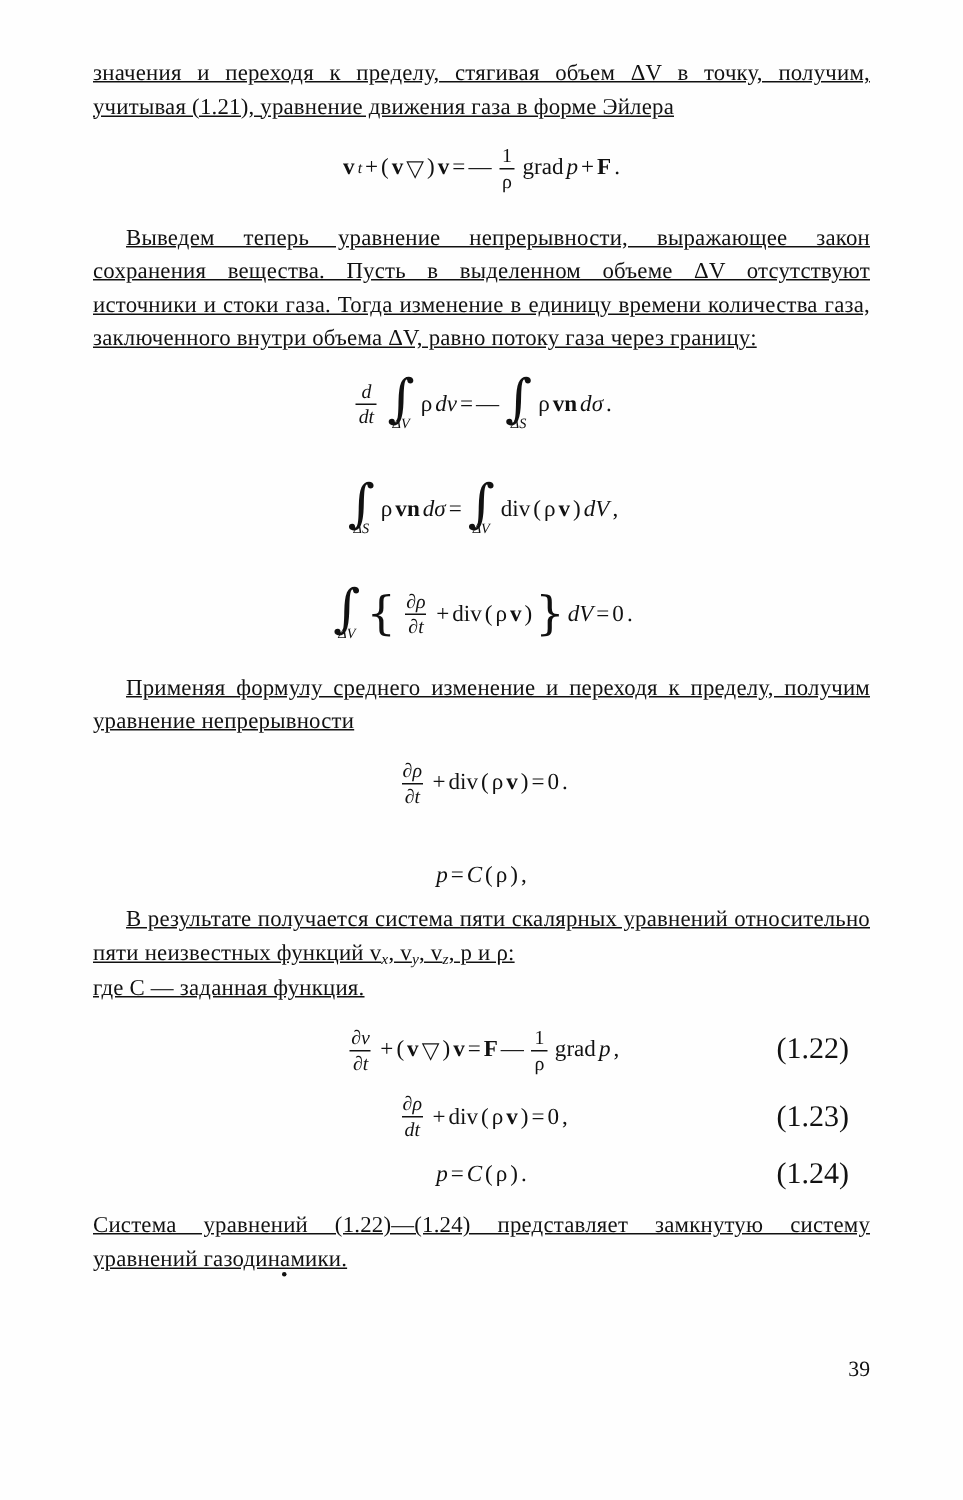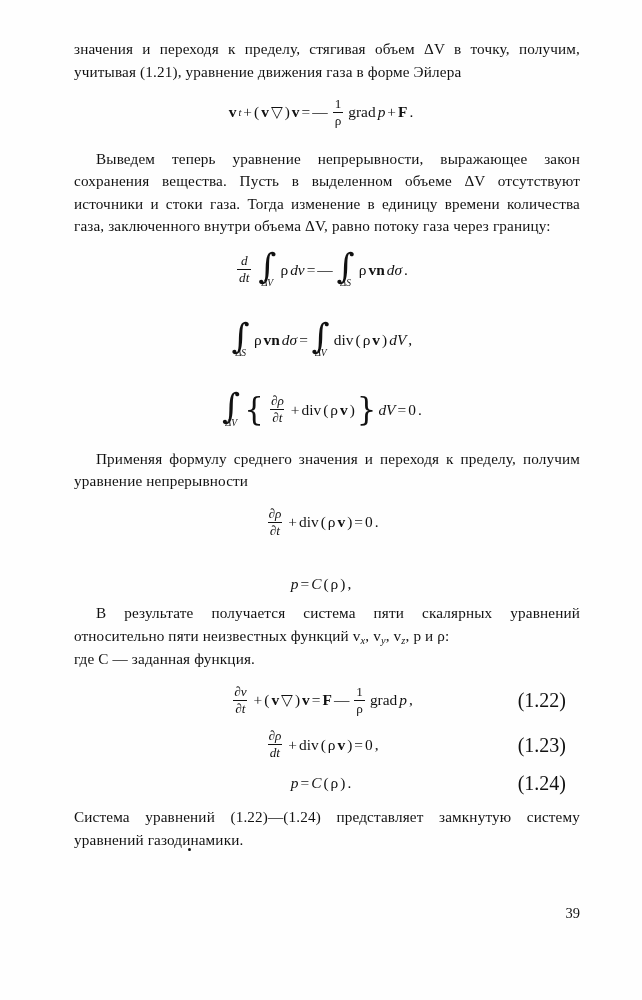--- a/index.html
+++ b/index.html
@@ -22,26 +22,27 @@
     height: 1000px;
     background: #fefefe;
   }
   .content {
     position: absolute;
     left: 62px;
     top: 38px;
     width: 518px;
   }
   p.para {
-    margin: 0 0 0 12px;
+    margin: 0 0 0 0;
     font-size: 15.2px;
     line-height: 1.48;
     text-align: justify;
     text-justify: inter-word;
     letter-spacing: 0.15px;
+    text-decoration: underline;
   }
   p.indent {
     text-indent: 22px;
   }
   .gap-s { height: 9px; }
   .gap-m { height: 14px; }
   .gap-l { height: 20px; }
 
   .eq {
     text-align: center;
@@ -245,21 +246,21 @@
         <span class="brace-r">}</span>
         <span class="it">dV</span>
         <span>=</span>
         <span>0</span>
           <span>.</span>
       </span>
     </div>
 
     <div class="gap-l"></div>
 
-    <p class="para indent">Применяя формулу среднего значения и переходя к пределу, получим уравнение непрерывности</p>
+    <p class="para indent">Применяя формулу среднего изменение и переходя к пределу, получим уравнение непрерывности</p>
 
     <div class="gap-m"></div>
 
     <div class="eq">
       <span class="eq-row">
         <span class="frac">
           <span class="num it">∂ρ</span>
           <span class="den it">∂t</span>
         </span>
         <span>+</span>

